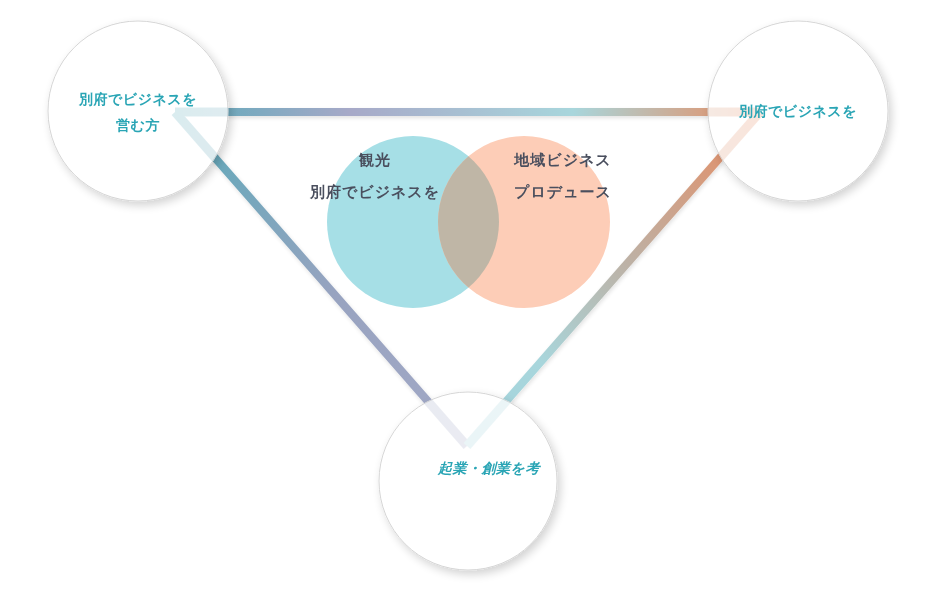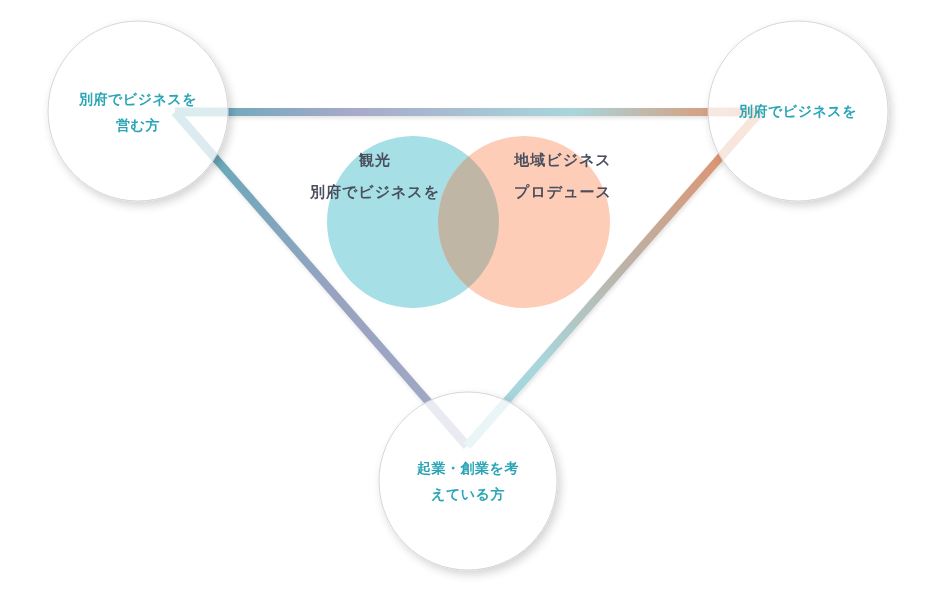--- a/index.html
+++ b/index.html
@@ -107,23 +107,22 @@
 
   <div class="node-label" style="left:48px; top:86px; width:180px;">
     <div>別府でビジネスを</div>
     <div>営む方</div>
   </div>
 
   <div class="node-label" style="left:708px; top:98px; width:180px;">
     <div>別府でビジネスを</div>
   </div>
 
-  <div class="node-label" style="left:379px; top:455px; width:178px;">
+  <div class="node-label" style="left:400px; top:455px; width:178px;font-style:italic;">
     <div>起業・創業を考</div>
-    <div>えている方</div>
   </div>
 
   <div class="venn-label" style="left:290px; top:144px; width:170px;">
     <div>観光</div>
     <div>別府でビジネスを</div>
   </div>
 
   <div class="venn-label" style="left:478px; top:144px; width:170px;">
     <div>地域ビジネス</div>
     <div>プロデュース</div>

